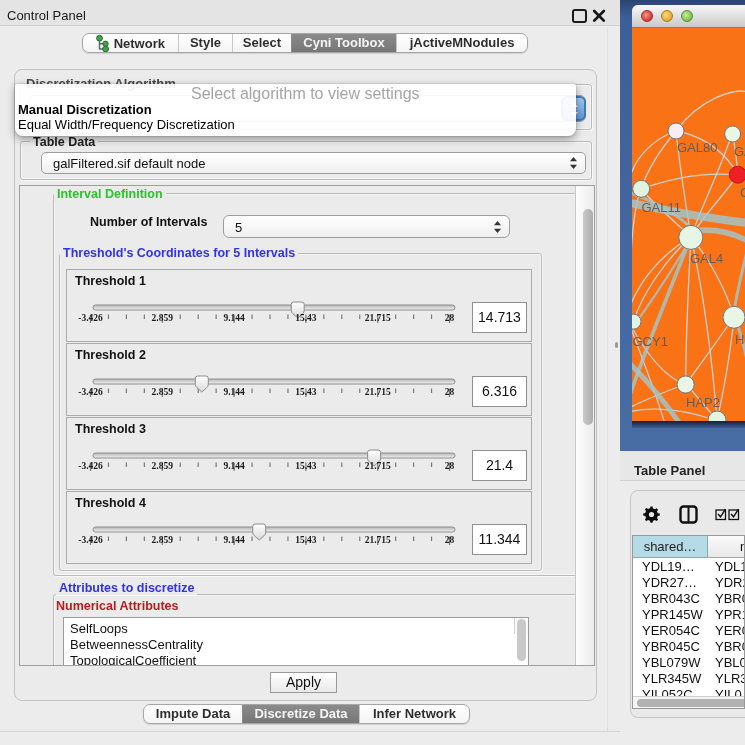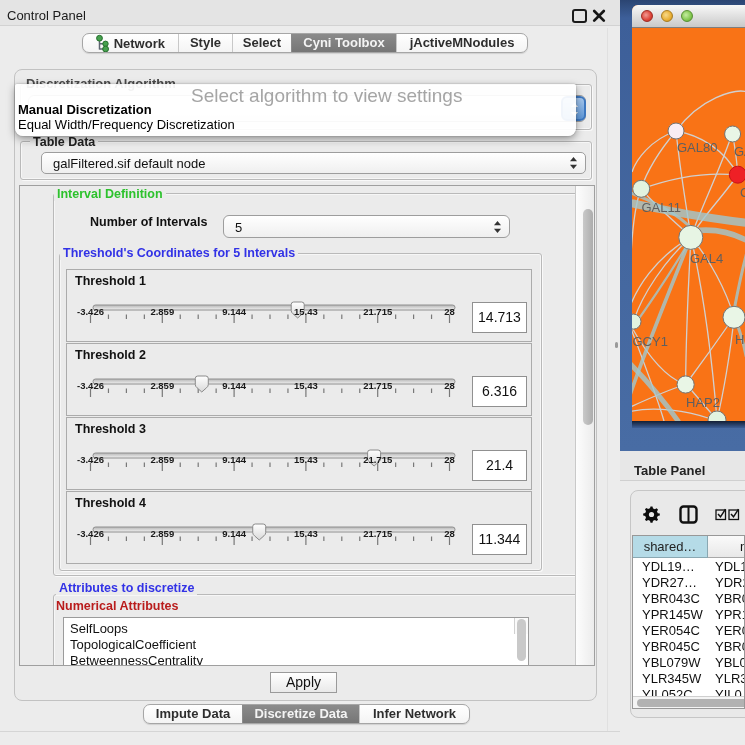--- a/index.html
+++ b/index.html
@@ -30,41 +30,41 @@
 
 
 .combo { position:absolute; background:linear-gradient(#ffffff,#efefef); border:1px solid #9d9d9d; border-radius:6px; font-size:13px; color:#111; }
 .combo .cv { position:absolute; left:11px; top:50%; transform:translateY(-50%); white-space:nowrap; }
 .stepper { position:absolute; right:7px; top:50%; transform:translateY(-50%); }
 
 
 .tbox { position:absolute; left:65px; width:466px; height:73px; border:1px solid #ababab; }
 .tbox .tl { position:absolute; left:8px; top:4px; font-size:12.5px; font-weight:700; color:#111; }
 .tfield { position:absolute; left:405px; top:32px; width:55px; height:31px; background:#fff; border:1px solid #909090; font-size:14px; color:#111; text-align:center; line-height:29px; }
-.ticklabel { position:absolute; font-size:9.5px; font-weight:700; color:#1a1a1a; transform:translateX(-50%); top:36px; }
+.ticklabel { position:absolute; font-size:9.5px; font-weight:700; color:#1a1a1a; transform:translateX(-50%); top:43px;font-family:Liberation Serif, serif; }
 
 
 #scrollpane { left:19px; top:185px; width:576px; height:481px; border:1px solid #9f9f9f; background:#ebebeb; overflow:hidden; }
 #vsb { position:absolute; right:0; top:0; width:19px; height:479px; background:linear-gradient(90deg,#fdfdfd,#ececec); border-left:1px solid #c9c9c9; }
 #vsb .thumb { position:absolute; left:7px; top:23px; width:10px; height:216px; background:linear-gradient(90deg,#c9c9c9,#adadad); border-radius:5px; }
 
 
 #attrlist { position:absolute; left:43px; top:431px; width:466px; height:60px; background:#fff; border:1px solid #9b9b9b; font-size:13px; color:#111; padding-top:3px; }
 #attrlist div { padding-left:6px; height:16px; line-height:16px; }
 #attrsb { position:absolute; right:0; top:0; width:14px; height:100%; background:#fafafa; border-left:1px solid #d0d0d0; }
 #attrsb .thumb { position:absolute; left:2px; top:1px; width:9px; height:42px; background:#c9c9c9; border-radius:4.5px; }
 
 #applybtn { left:270px; top:672px; width:67px; height:21px; background:linear-gradient(#ffffff,#e9e9e9); border:1px solid #9a9a9a; border-radius:0; font-size:14px; color:#111; text-align:center; line-height:19px; }
 
 
 #ghost-title { left:26px; top:76px; font-size:13px; font-weight:700; color:#4a4a4a; }
 #popup { left:15px; top:83.5px; width:561px; height:52.5px; background:rgba(255,255,255,0.93); border-radius:2px 2px 8px 8px; box-shadow:0 3px 9px rgba(0,0,0,0.38), 0 0 2px rgba(0,0,0,0.25); }
 #popup .i1 { position:absolute; left:3px; top:18.5px; font-size:13px; font-weight:700; color:#000;text-align:center; }
 #popup .i2 { position:absolute; left:3px; top:33.5px; font-size:13px; color:#000; }
-#selalg { left:191px; top:84.5px; font-size:19px; color:#a5a5a5; }
+#selalg { left:191px; top:84.5px; font-size:16px; color:#a5a5a5; }
 
 
 #bluebg { left:620px; top:0; width:125px; height:451px; background:linear-gradient(#2b4572 0%, #3d5f99 4%, #44679f 55%, #486ca4 100%); }
 #netwin { left:632px; top:5px; width:120px; height:416px; background:#f97316; border-radius:6px 0 0 0;text-decoration:underline; }
 #nettitle { position:absolute; left:0; top:0; width:113px; height:23px; background:linear-gradient(#f8f8f8,#c9c9c9); border-bottom:1px solid #7e7e7e; border-radius:6px 0 0 0; }
 .light { position:absolute; top:5px; width:12px; height:12px; border-radius:50%; }
 #shadowband { left:632px; top:421px; width:113px; height:7px; background:linear-gradient(#131f35,#3c5e96); }
 #tpbar { left:620px; top:451px; width:125px; height:30px; background:#e7e7e7; border-bottom:1px solid #d0d0d0; }
 #tpbar .t { position:absolute; left:14px; top:12px; font-size:13px; color:#222;font-weight:bold; }
 #tpanel { left:630px; top:490px; width:130px; height:228px; background:#e9e9e9; border:1px solid #c6c6c6; border-radius:8px; }
@@ -324,22 +324,22 @@
       <div class="ticklabel" style="left: 238.9px;">15.43</div>
       <div class="ticklabel" style="left: 310.7px;">21.715</div>
       <div class="ticklabel" style="left: 382.5px;">28</div>
     </div>
 
   <div class="group" style="left:33px; top:408px; width:525px; height:90px;"></div>
   <div class="gtitle" style="left:36px; top:395px; color:#3232e6;">Attributes to discretize</div>
   <div class="abs" style="left:36px; top:413px; font-size:12.5px; font-weight:700; color:#b91c1c;">Numerical Attributes</div>
   <div id="attrlist">
     <div>SelfLoops</div>
+    <div>BetweennessCentrality</div>
     <div>TopologicalCoefficient</div>
-    <div>BetweennessCentrality</div>
     <div id="attrsb">
         <div class="thumb"></div>
       </div>
   </div>
 
   <div id="vsb">
       <div class="thumb"></div>
     </div>
 </div>
 

